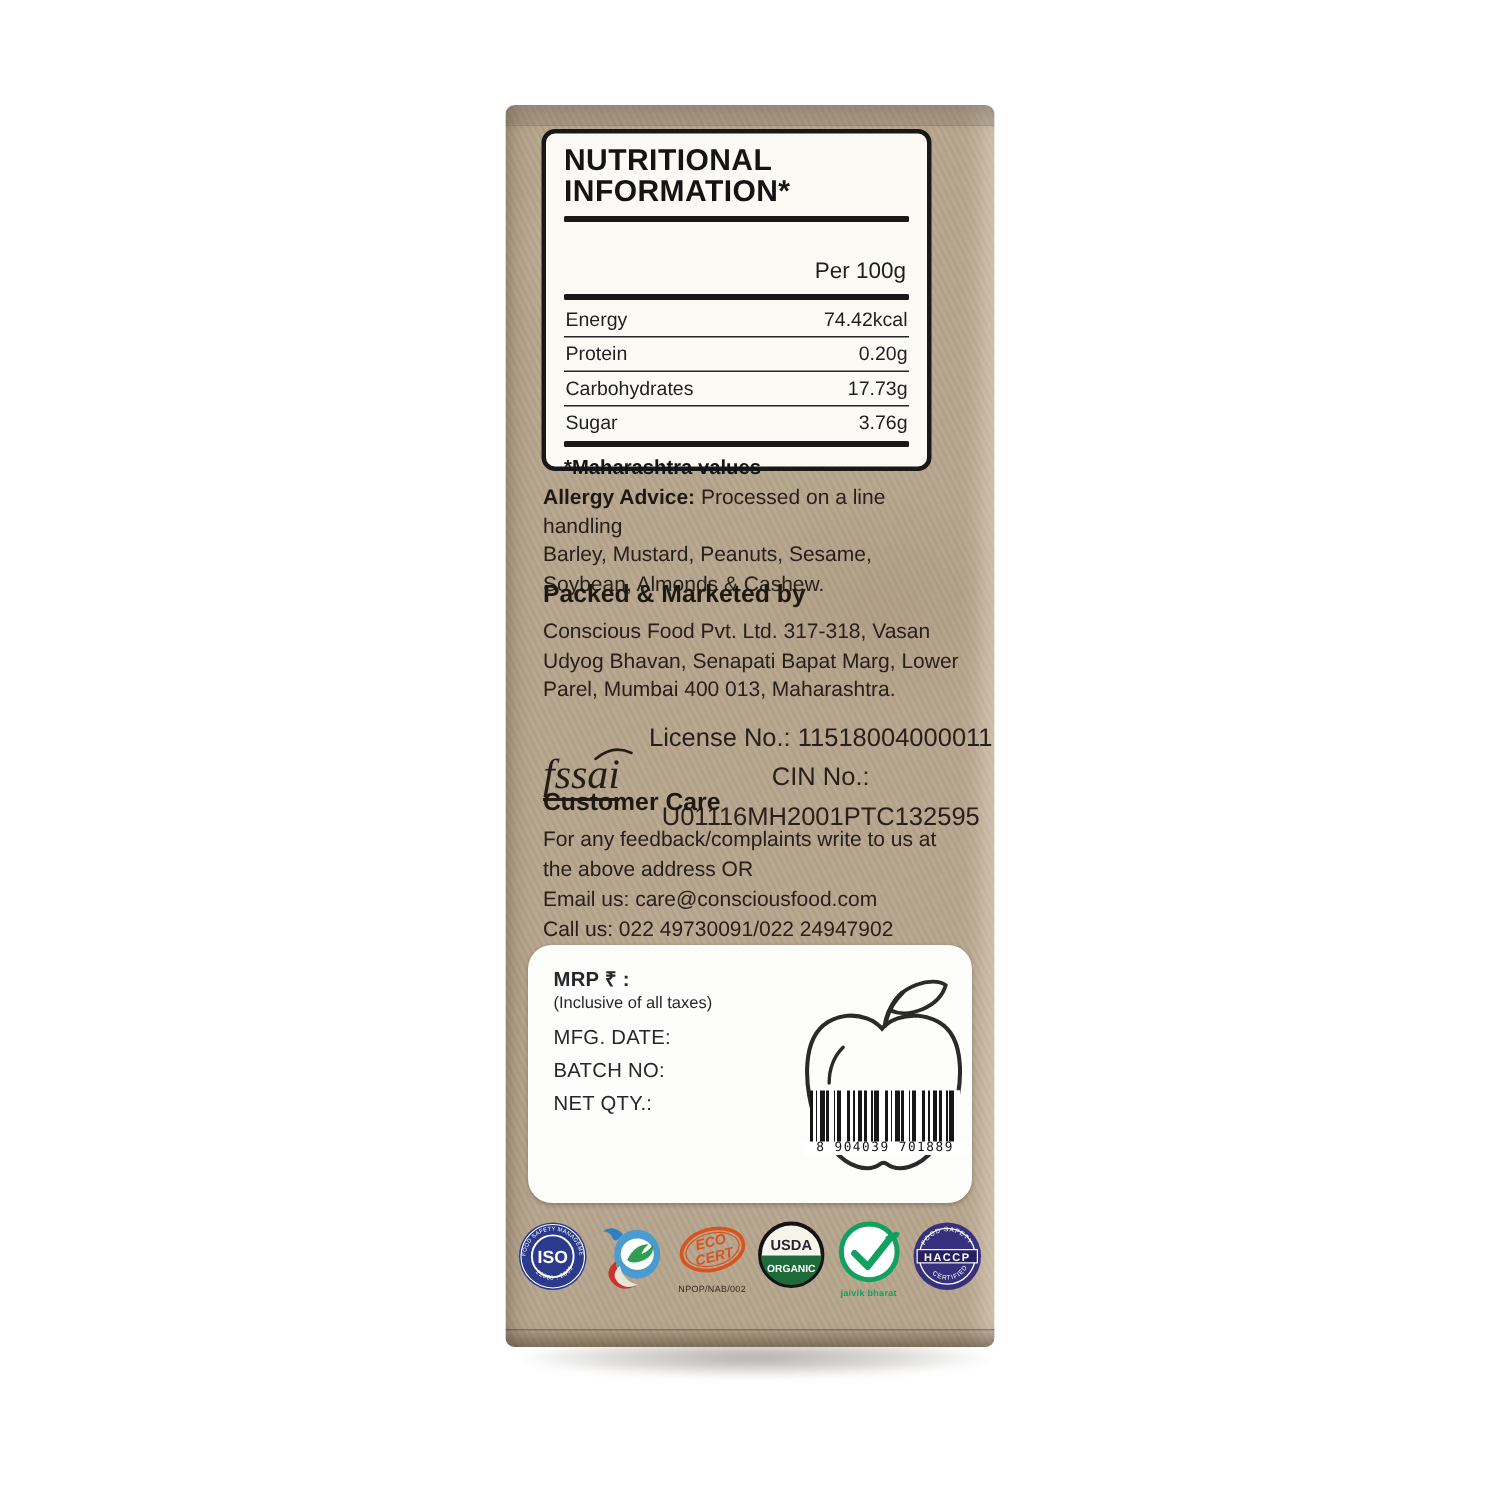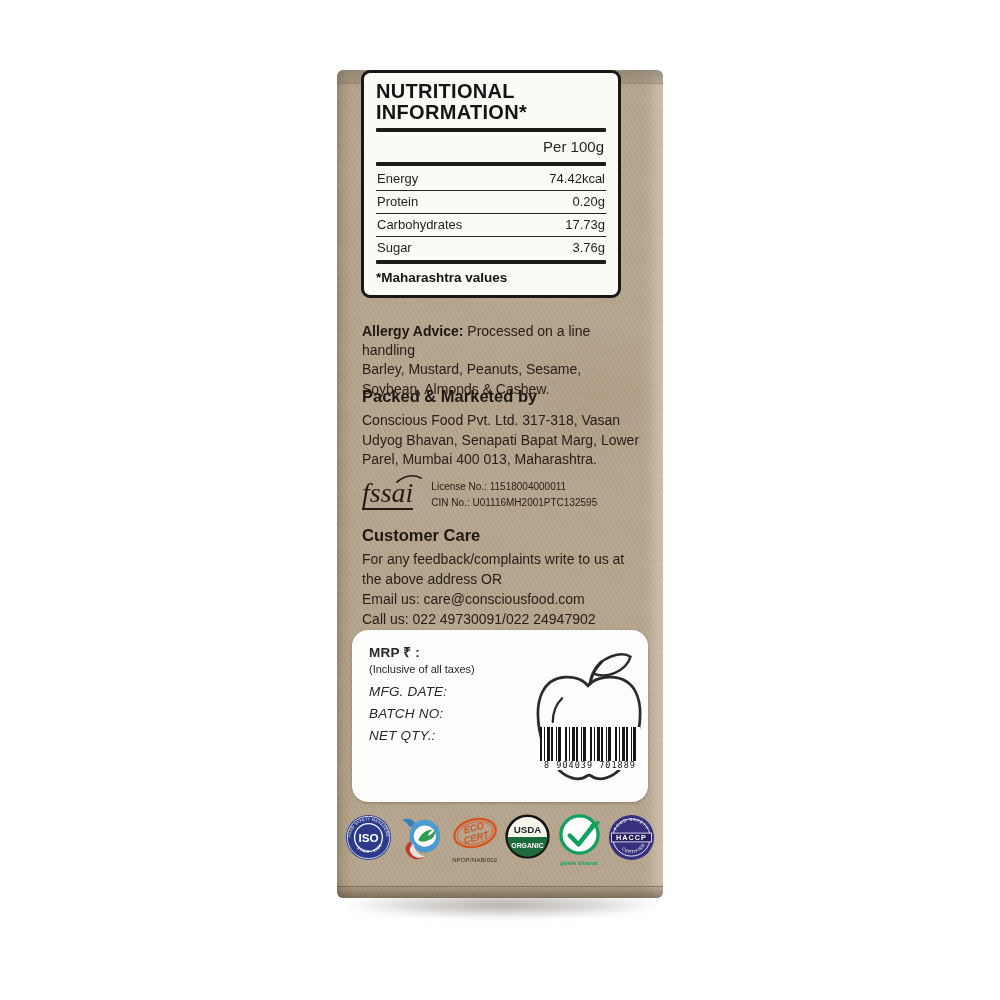--- a/index.html
+++ b/index.html
@@ -37,28 +37,28 @@
     border-bottom:1px solid rgba(80,65,48,.35); border-radius:6px 6px 0 0;
   }
   .box::after { 
     content:""; position:absolute; left:0; right:0; bottom:0; height:11px;
     background:linear-gradient(rgba(88,72,52,.10), rgba(60,48,34,.22));
     border-top:1px solid rgba(80,65,48,.35); border-radius:0 0 6px 6px;
   }
 
   
   .panel {
-    position:absolute; left:24px; top:0; width:260px; height:228px;
+    position:absolute; left:24px; top:16px; width:260px; height:228px;
     background:#fbfaf5; border:3px solid #181818; border-radius:9px;
     padding:8px 12px 6px;
   }
   .panel-title { font-size:20px; font-weight:bold; line-height:1.06; letter-spacing:.3px; color:#141414; }
   .bar { height:4px; background:#1a1a1a; border-radius:1px; }
   .bar.t1 { margin-top:5px; }
-  .per { font-size:15px; text-align:right; padding:6px 2px 7px; color:#1f1f1f; }
+  .per { font-size:15px; text-align:right; padding:24px 2px 7px; color:#1f1f1f; }
   .nrow {
     display:flex; justify-content:space-between; font-size:13px; color:#1f1f1f;
     padding:3px 1px 4px; border-top:1.5px solid #242424;
   }
   .nrow.first { border-top:none; padding-top:5px; }
   .bar.t2 { margin-top:1px; }
   .footnote { font-size:13.5px; font-weight:bold; color:#141414; padding-top:6px; }
 
   
   .allergy { position:absolute; left:25px; top:252px; width:282px; font-size:14px; line-height:1.37; color:#27201a; }
@@ -66,34 +66,34 @@
   .packed-h { position:absolute; left:25px; top:317px; font-size:16.5px; font-weight:bold; color:#1e1812; }
   .address  { position:absolute; left:25px; top:341px; width:288px; font-size:14px; line-height:1.4; color:#27201a; }
 
   .fssai-row { position:absolute; left:25px; top:409px; display:flex; align-items:center; gap:12px; }
   .fssai-mark { position:relative; padding-right:6px; }
   .fssai-text {
     font-family:Liberation Serif, serif; font-style:italic; font-size:28px; color:#241d17;
     border-bottom:2px solid #241d17; line-height:1; display:inline-block; padding-bottom:1px;
   }
   .fssai-swoosh { position:absolute; right:-3px; top:-5px; }
-  .license { font-size:10px; line-height:1.55; color:#27201a; }
+  .license { font-size:17px; line-height:1.55; color:#27201a;text-align:center; }
 
   .cc-h    { position:absolute; left:25px; top:456px; font-size:16.5px; font-weight:bold; color:#1e1812; }
   .cc-body { position:absolute; left:25px; top:480px; width:288px; font-size:14px; line-height:1.42; color:#27201a; }
 
   
   .label-box {
     position:absolute; left:15px; top:560px; width:296px; height:172px;
     background:#fdfdfc; border-radius:16px; box-shadow:0 1px 3px rgba(60,48,34,.35);
     padding:13px 0 0 17px; color:#24272b;
   }
   .mrp { font-size:13.5px; font-weight:bold; letter-spacing:.2px; }
   .tax { font-size:11px; margin:2px 0 9px; }
-  .field { font-size:13.5px; margin:4px 0 7px; letter-spacing:.2px;font-style:italic; }
+  .field { font-size:13.5px; margin:4px 0 7px; letter-spacing:.2px; }
   .qty { font-size:26px; font-weight:bold; margin-top:6px; color:#17191c; }
 
   .apple { position:absolute; right:3px; top:18px; width:114px; height:146px; }
   .barcode {
     position:absolute; left:188px; top:97px; width:100px; height:35px;
     background-color:#ffffff;
     background-image:repeating-linear-gradient(90deg,
       #161616 0 2px,  #fff 2px 4px,
       #161616 4px 5px, #fff 5px 7px,
       #161616 7px 10px, #fff 10px 11px,

